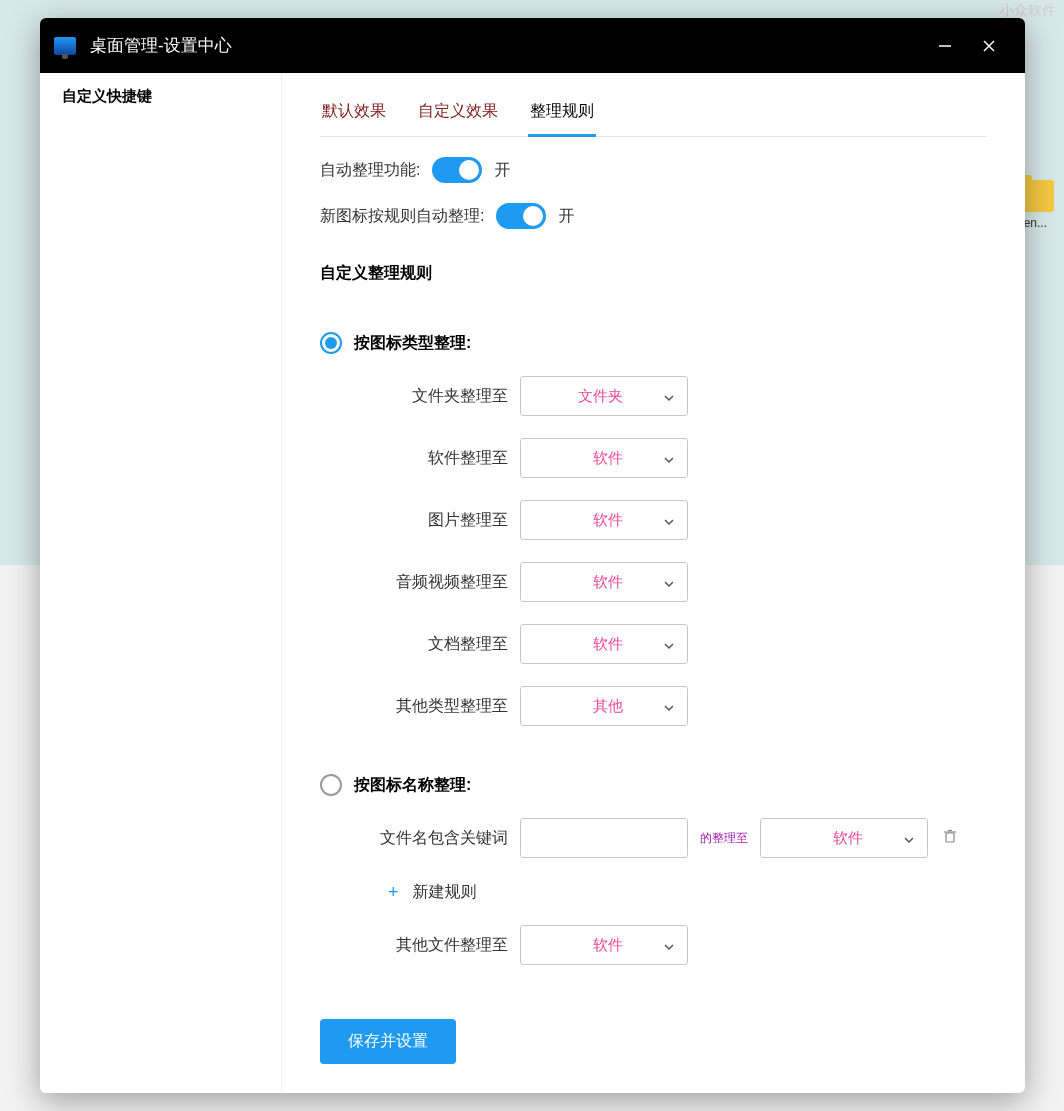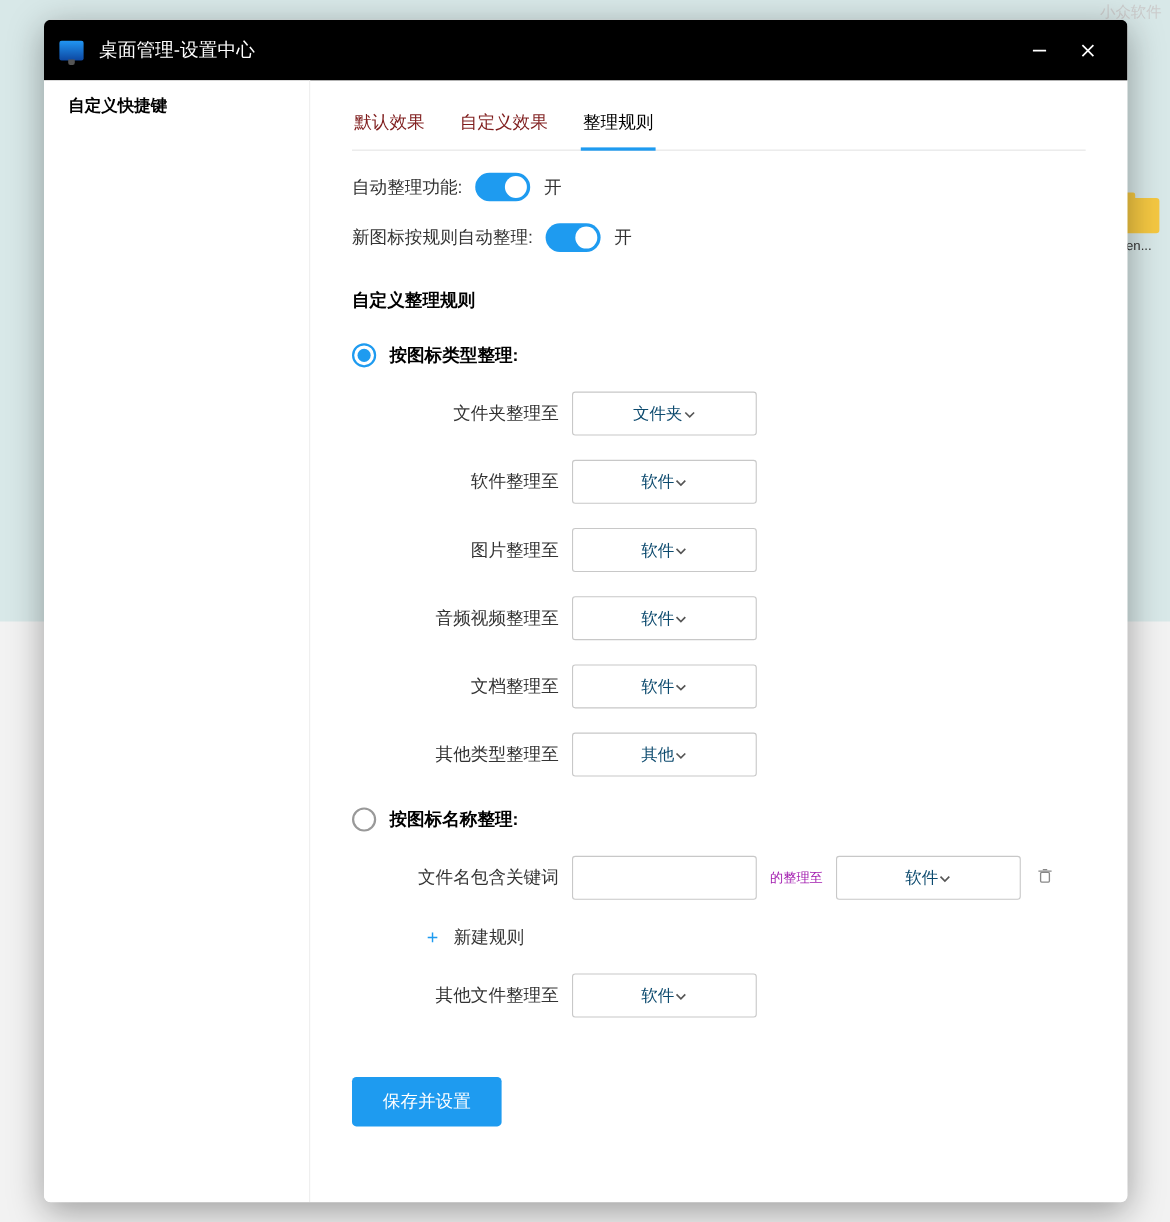--- a/index.html
+++ b/index.html
@@ -179,21 +179,21 @@
     }
     .section-title {
       margin-top: 34px;
       font-size: 16px;
       font-weight: 700;
       color: #000;
     }
     .radio-line {
       display: flex;
       align-items: center;
-      margin-top: 28px;
+      margin-top: 48px;
       gap: 12px;
     }
     .radio {
       width: 22px;
       height: 22px;
       border: 2px solid #999;
       border-radius: 50%;
       position: relative;
       cursor: pointer;
     }
@@ -224,26 +224,27 @@
       color: #333;
       padding-right: 12px;
     }
     .select {
       width: 168px;
       height: 40px;
       border: 1px solid #c8c8c8;
       border-radius: 3px;
       display: flex;
       align-items: center;
-      justify-content: center;
+      justify-content: flex-end;
       padding: 0 12px;
       font-size: 15px;
-      color: #0c4a6e;
+      color: #ec4899;
       cursor: pointer;
       background: #fff;
+      gap: 40px;
     }
     .chevron {
       width: 12px;
       height: 12px;
     }
     .chevron svg { stroke: #555; }
     .text-input {
       width: 168px;
       height: 40px;
       border: 1px solid #c8c8c8;

